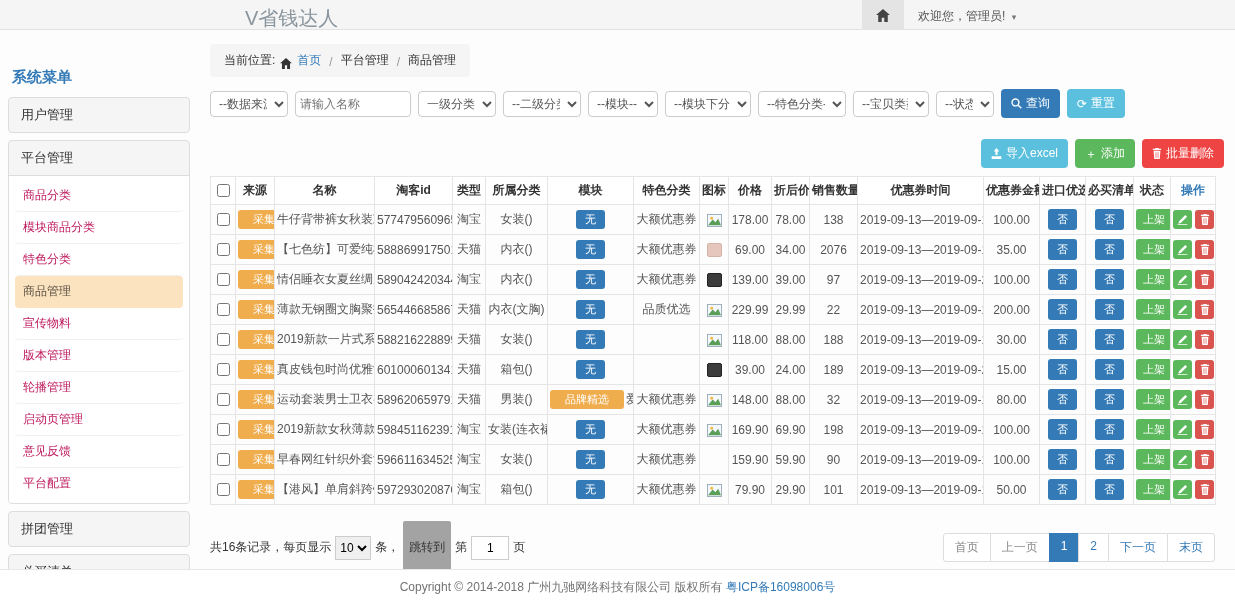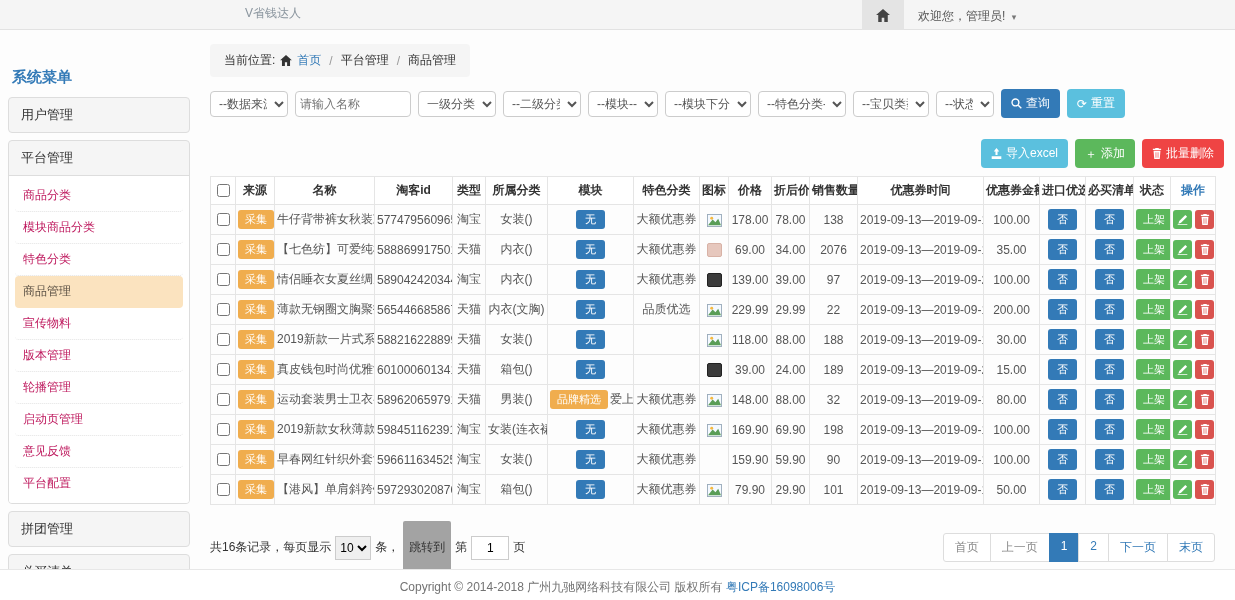--- a/index.html
+++ b/index.html
@@ -5,38 +5,38 @@
   * { box-sizing: border-box; }
   html,body { margin:0; padding:0; }
   body {
     width:1235px; height:600px; position:relative; overflow:hidden;
     background:#fdfdfd; font-family:"Liberation Sans","DejaVu Sans",sans-serif;
     color:#555; font-size:12px;
   }
   
   .topbar { position:absolute; top:0; left:0; width:100%; height:30px;
     background:#f5f5f5; border-bottom:1px solid #e2e2e2; }
-  .brand { position:absolute; left:245px; top:5px; font-size:12px; color:#8a959e; }
+  .brand { position:absolute; left:245px; top:5px; font-size:20px; color:#8a959e; }
   .home-box { position:absolute; left:862px; top:0; width:42px; height:30px;
     background:#e4e4e4; display:flex; align-items:center; justify-content:center; cursor:pointer; }
   .welcome { position:absolute; left:918px; top:8px; font-size:12px; color:#555; cursor:pointer; }
   .welcome .caret { font-size:9px; color:#777; margin-left:3px; }
   
   .sidebar { position:absolute; left:8px; top:60px; width:182px; max-height:516px; overflow:hidden; }
   .sidebar-title { color:#31708f; font-size:15px; font-weight:bold; padding:8px 4px 10px 4px; color:#337ab7; }
   .panel { border:1px solid #ddd; border-radius:4px; margin-bottom:7px; background:#f5f5f5; overflow:hidden; }
   .panel-header { padding:8px 12px; font-size:13px; color:#333; cursor:pointer; }
   .panel-body { background:#fff; border-top:1px solid #ddd; padding:4px 6px; }
   .submenu-item { display:block; padding:7px 8px; font-size:12px; color:#be185d;
     border-bottom:1px dotted #e3e3e3; cursor:pointer; border-radius:4px; }
   .submenu-item:last-child { border-bottom:none; }
   .submenu-item.active { background:#fbe3bf; color:#5b5144; border-bottom-color:transparent; }
   
   .main { position:absolute; left:210px; top:44px; width:1014px; }
-  .breadcrumb { display:inline-flex; align-items:center; gap:5px; background:#f5f5f5;
+  .breadcrumb { display:inline-flex; align-items:flex-end; gap:5px; background:#f5f5f5;
     border-radius:4px; padding:8px 14px; font-size:12px; color:#333; }
   .breadcrumb .link { color:#337ab7; cursor:pointer; }
   .breadcrumb .sep { color:#999; padding:0 3px; }
   
   .filter-bar { display:flex; align-items:center; gap:7px; margin-top:13px; height:27px; }
   .filter-bar select, .filter-bar input[type=text] {
     height:26px; border:1px solid #ccc; border-radius:4px; background:#fff;
     font-size:12px; color:#555; padding:2px 4px; font-family:inherit; }
   .btn { display:inline-flex; align-items:center; gap:4px; border:none; border-radius:4px;
     color:#fff; font-size:12px; padding:6px 10px; cursor:pointer; font-family:inherit; }
@@ -46,21 +46,21 @@
   .btn-danger-light { background:#ef4444;text-align:right; }
   .btn .bi { font-style:normal; font-size:12px; line-height:1; }
   
   .action-bar { display:flex; justify-content:flex-end; gap:7px; margin-top:22px; }
   
   .tbl { border-collapse:collapse; width:1005px; margin-top:8px; table-layout:fixed; }
   .tbl th, .tbl td { border:1px solid #e5e5e5; text-align:center; padding:4px 2px;
     font-size:12px; color:#555; overflow:hidden; white-space:nowrap; height:26px; }
   .tbl th { color:#333; font-weight:bold; background:#fff;margin-left:24px; }
   .tbl th.op-head { color:#337ab7; }
-  .badge { display:inline-block; color:#fff; border-radius:3px; font-size:11px; padding:2px 7px; line-height:1.3; }
+  .badge { display:inline-block; color:#fff; border-radius:3px; font-size:11px; padding:2px 15px; line-height:1.3; }
   .badge-orange { background:#f0ad4e; }
   .badge-blue { background:#337ab7; padding:2px 9px; }
   .pill-no { display:inline-block; background:#337ab7; color:#fff; border-radius:3px;
     font-size:11px; padding:3px 9px; cursor:pointer; }
   .pill-on { display:inline-block; background:#5cb85c; color:#fff; border-radius:3px;
     font-size:11px; padding:3px 7px; cursor:pointer; }
   .op-btn { display:inline-flex; align-items:center; justify-content:center; width:19px; height:19px;
     border-radius:3px; cursor:pointer; vertical-align:middle; }
   .op-edit { background:#5cb85c; margin-right:3px; }
   .op-del { background:#d9534f; }

